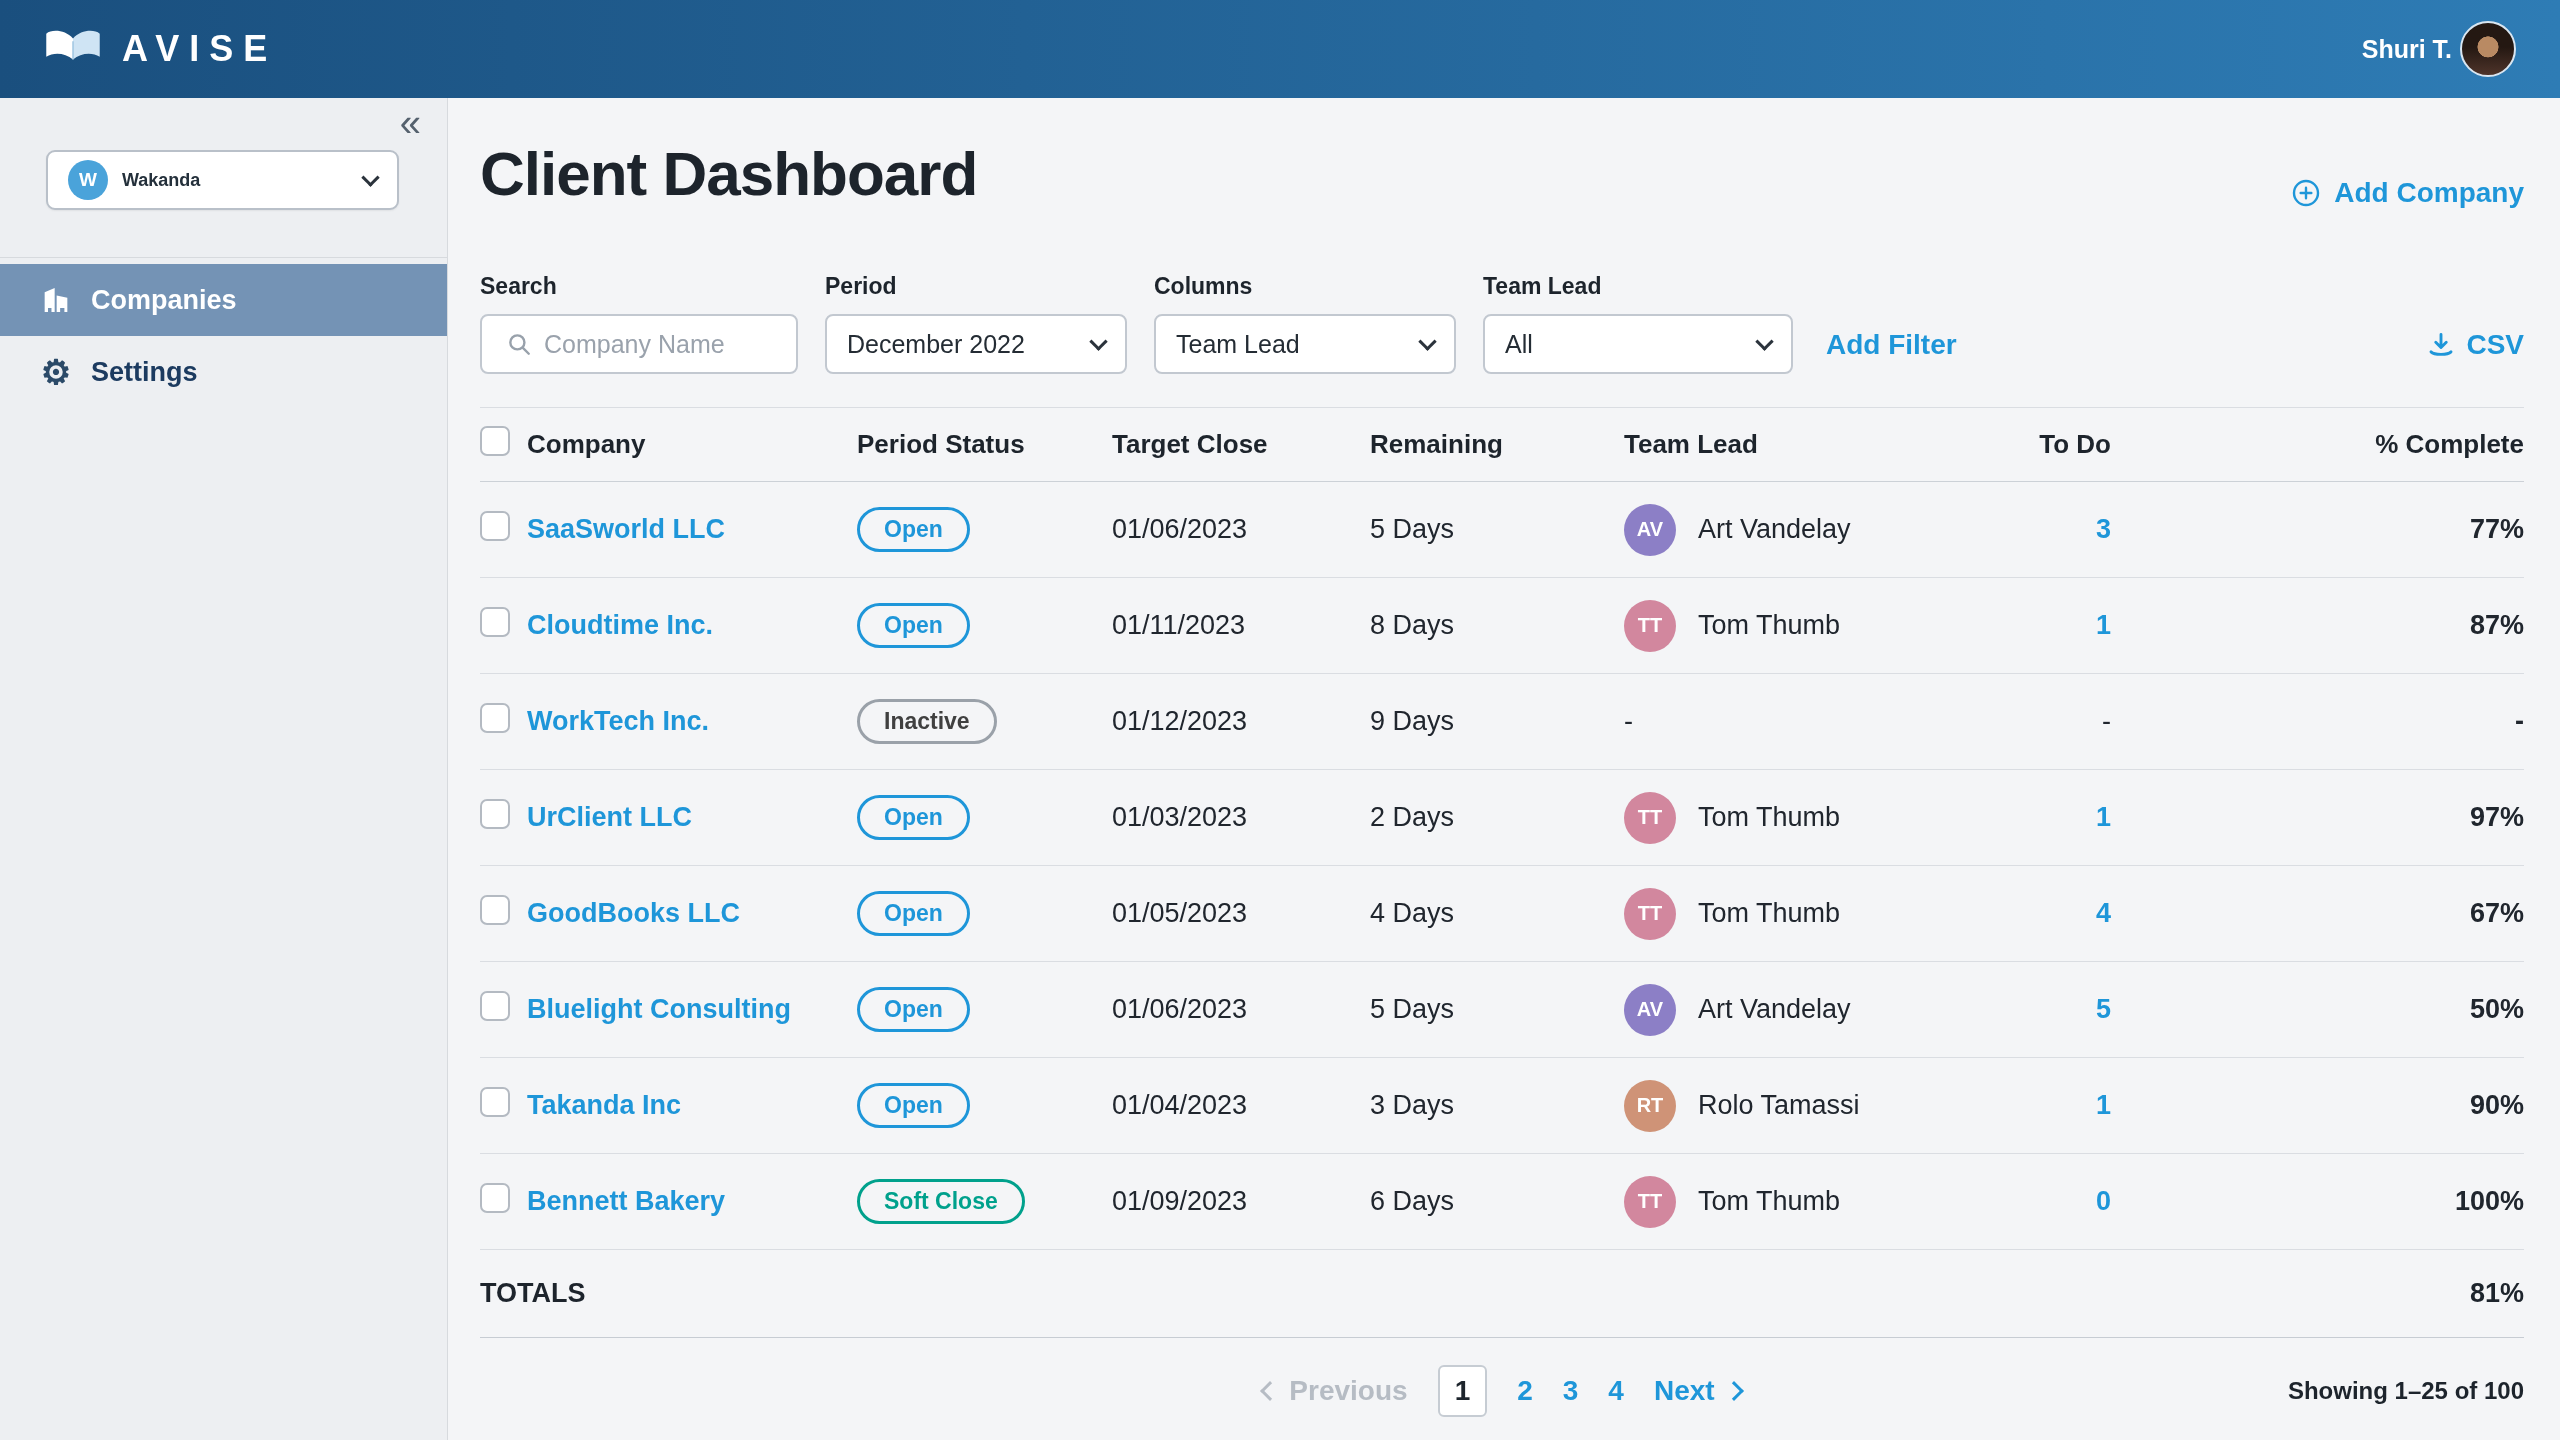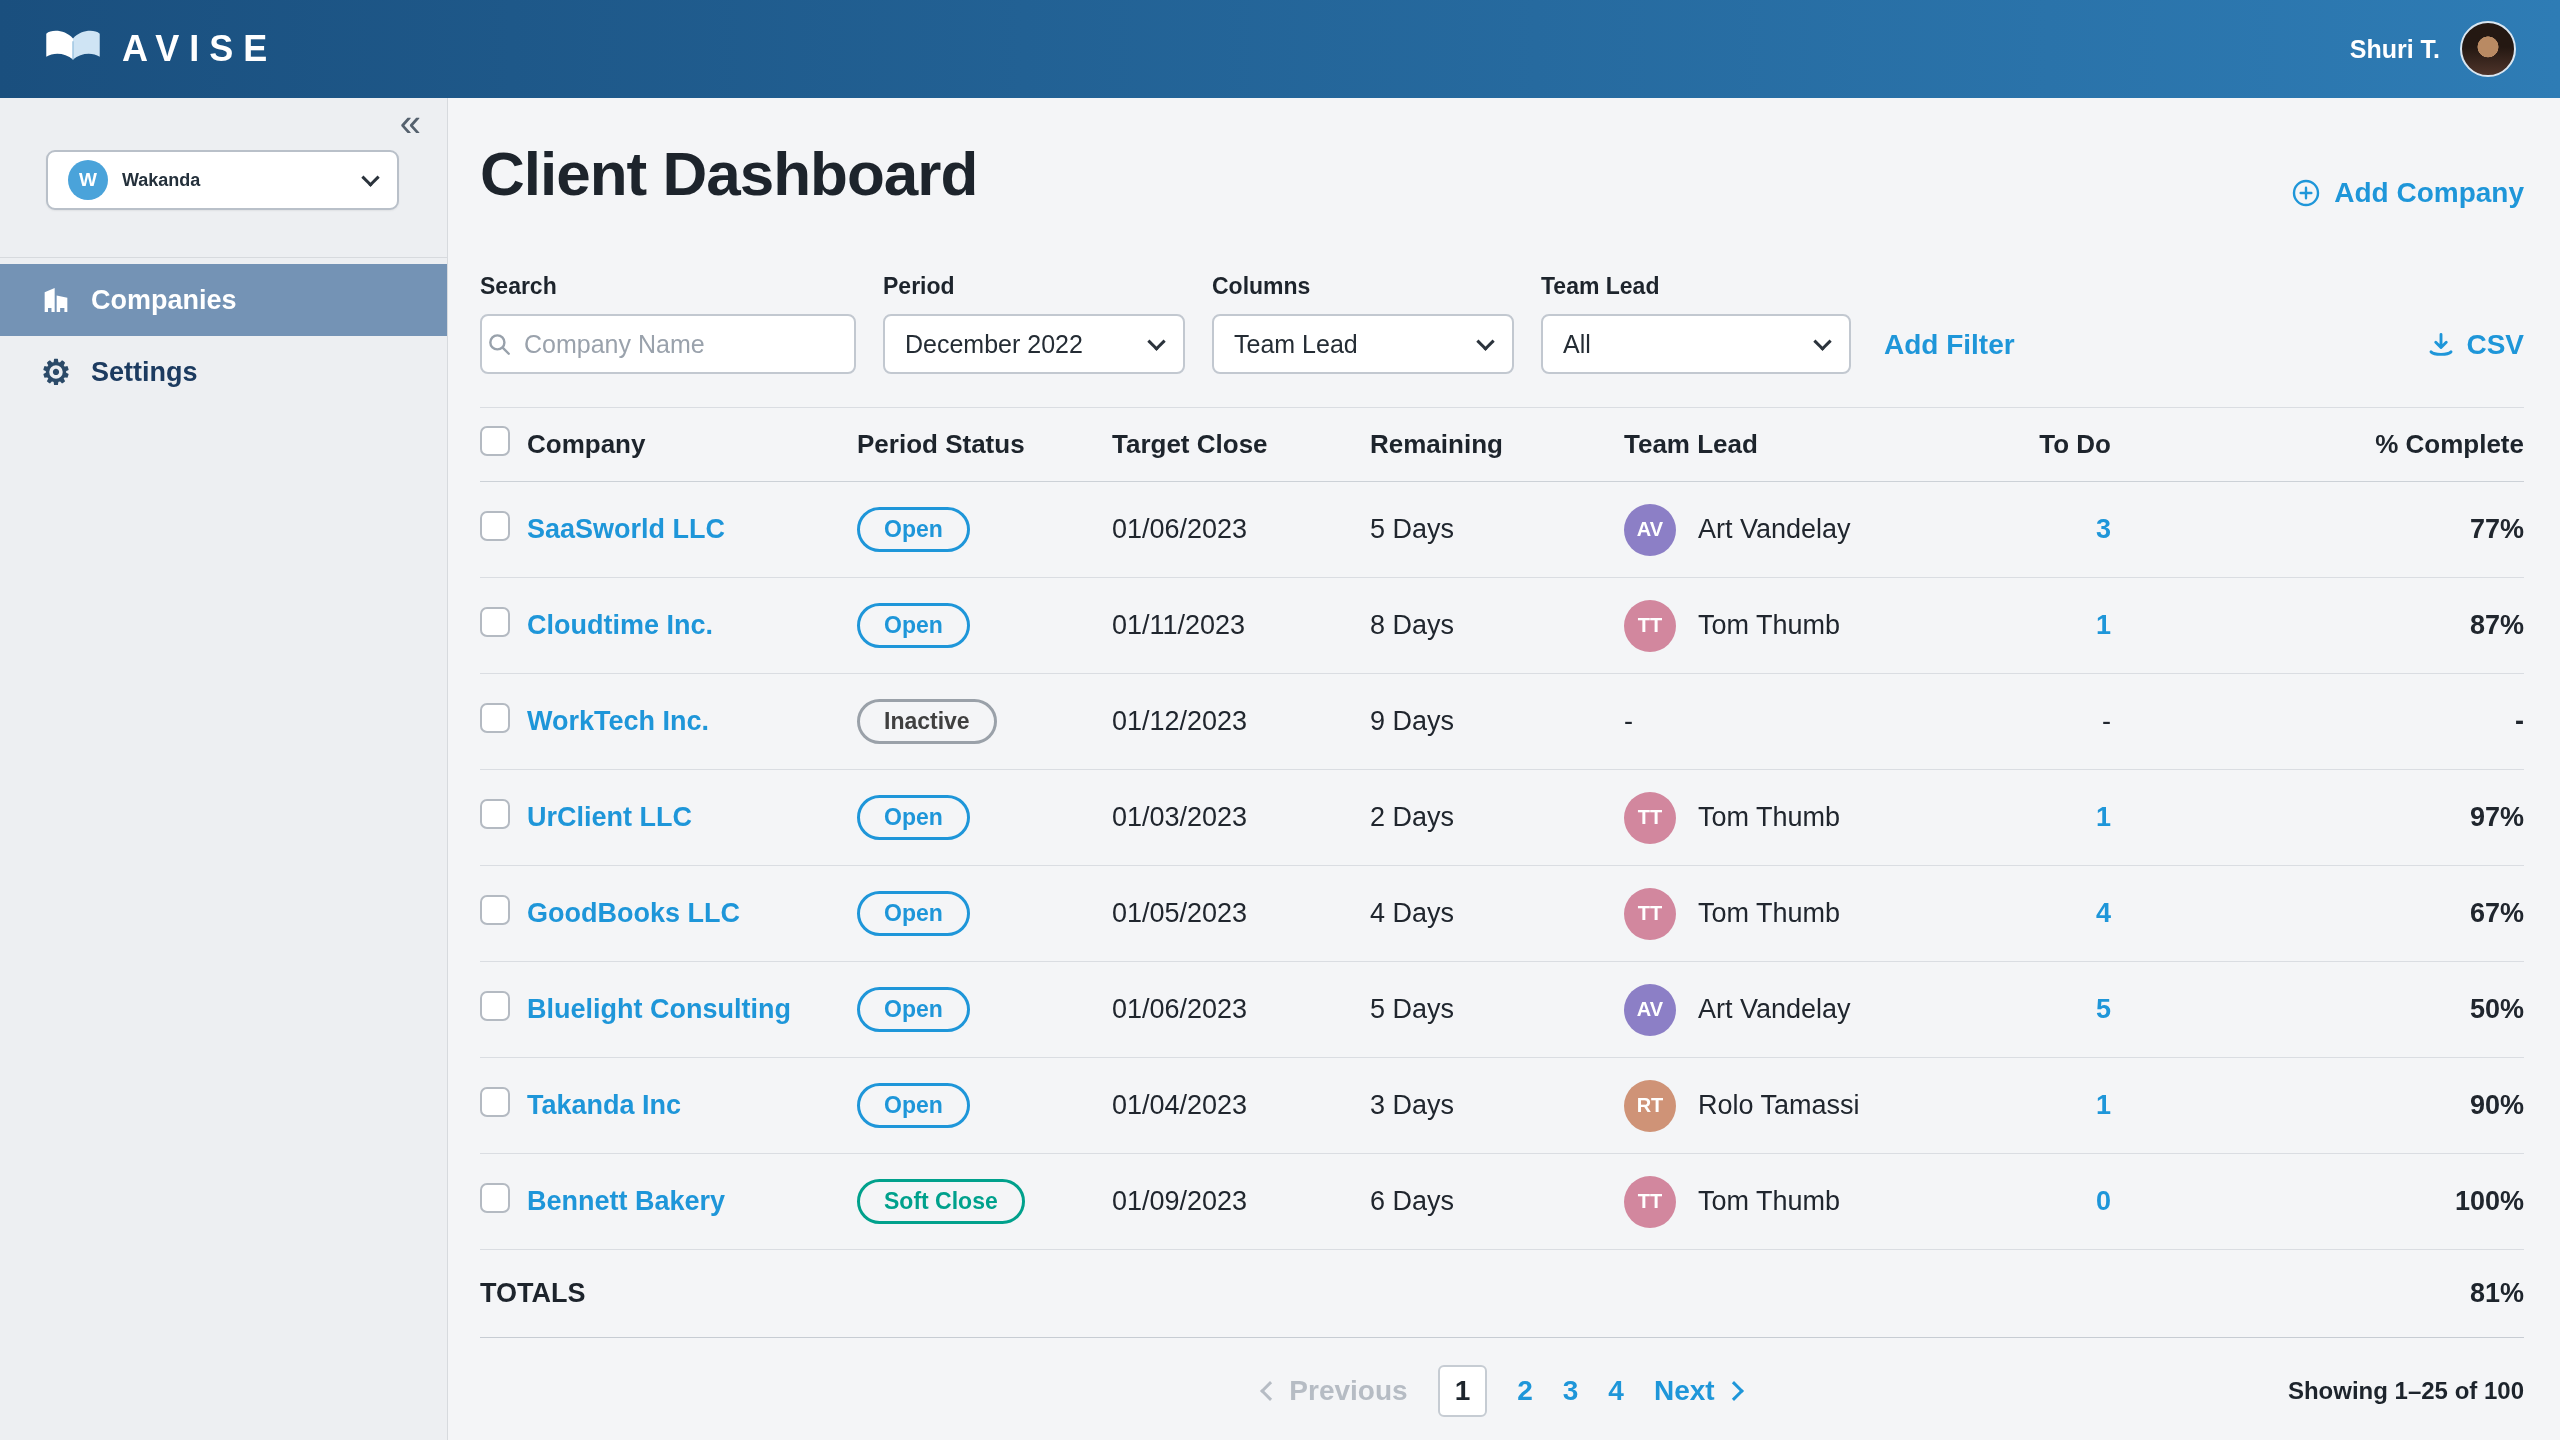--- a/index.html
+++ b/index.html
@@ -7,21 +7,21 @@
   html, body { width:2560px; height:1440px; overflow:hidden; background:#fff;
     font-family:"Liberation Sans", sans-serif; color:#20262e; }
 
   :root { --accent:#1e96d9; --teal:#00a18c; --border:#dadde2; --dark:#20262e; }
 
   
   .topbar { height:98px; background:linear-gradient(90deg,#1a4f7e 0%,#2e7cb5 100%);
     display:flex; align-items:center; padding:0 44px; color:#fff; }
   .brand { display:flex; align-items:center; gap:20px; }
   .brand-text { font-size:36px; font-weight:700; letter-spacing:10px; }
-  .topbar-right { margin-left:auto; display:flex; align-items:center; gap:20px; }
+  .topbar-right { margin-left:auto; display:flex; align-items:center; gap:8px; }
   .user-name { font-size:25px; font-weight:700; }
   .avatar-photo { width:56px; height:56px; border-radius:50%; border:2px solid #d9e6f1;
     background:
       radial-gradient(circle at 50% 46%, #b98a63 0 27%, rgba(0,0,0,0) 28%),
       linear-gradient(180deg,#241812 0 46%, #4e342a 100%); }
 
   
   .layout { display:flex; height:1342px; }
 
   
@@ -50,21 +50,21 @@
   .title-row { margin-top:40px; display:flex; justify-content:space-between; align-items:flex-end; }
   .page-title { font-size:62px; font-weight:700; letter-spacing:-1px; color:#1d242c; }
   .add-company { display:flex; align-items:center; gap:12px; color:var(--accent);
     font-size:28px; font-weight:700; cursor:pointer; }
 
   .filters-row { margin-top:64px; display:flex; align-items:flex-end; }
   .fgroup { display:flex; flex-direction:column; margin-right:27px; }
   .flabel { font-size:23px; font-weight:700; margin-bottom:14px; color:#1d242c; }
   .control { height:60px; background:#fff; border:2px solid #c2c8d0; border-radius:8px;
     display:flex; align-items:center; font-size:25px; color:#242c34; }
-  .search-box { width:376px; padding:0 4px; gap:12px; }
+  .search-box { width:318px; padding:0 24px; gap:12px; }
   .search-box input { border:none; outline:none; flex:1; font-size:25px; min-width:0;
     font-family:"Liberation Sans", sans-serif; color:#242c34; background:transparent; }
   .search-box input::placeholder { color:#9aa2ac; }
   .select { justify-content:space-between; padding:0 20px; cursor:pointer; }
   .sel-period { width:302px; } .sel-columns { width:302px; } .sel-teamlead { width:310px; }
   .add-filter { font-size:28px; font-weight:700; color:var(--accent); cursor:pointer;
     margin:0 0 13px 6px; }
   .csv-btn { margin-left:auto; margin-bottom:13px; display:flex; align-items:center; gap:10px;
     color:var(--accent); font-size:28px; font-weight:700; cursor:pointer; }
 

